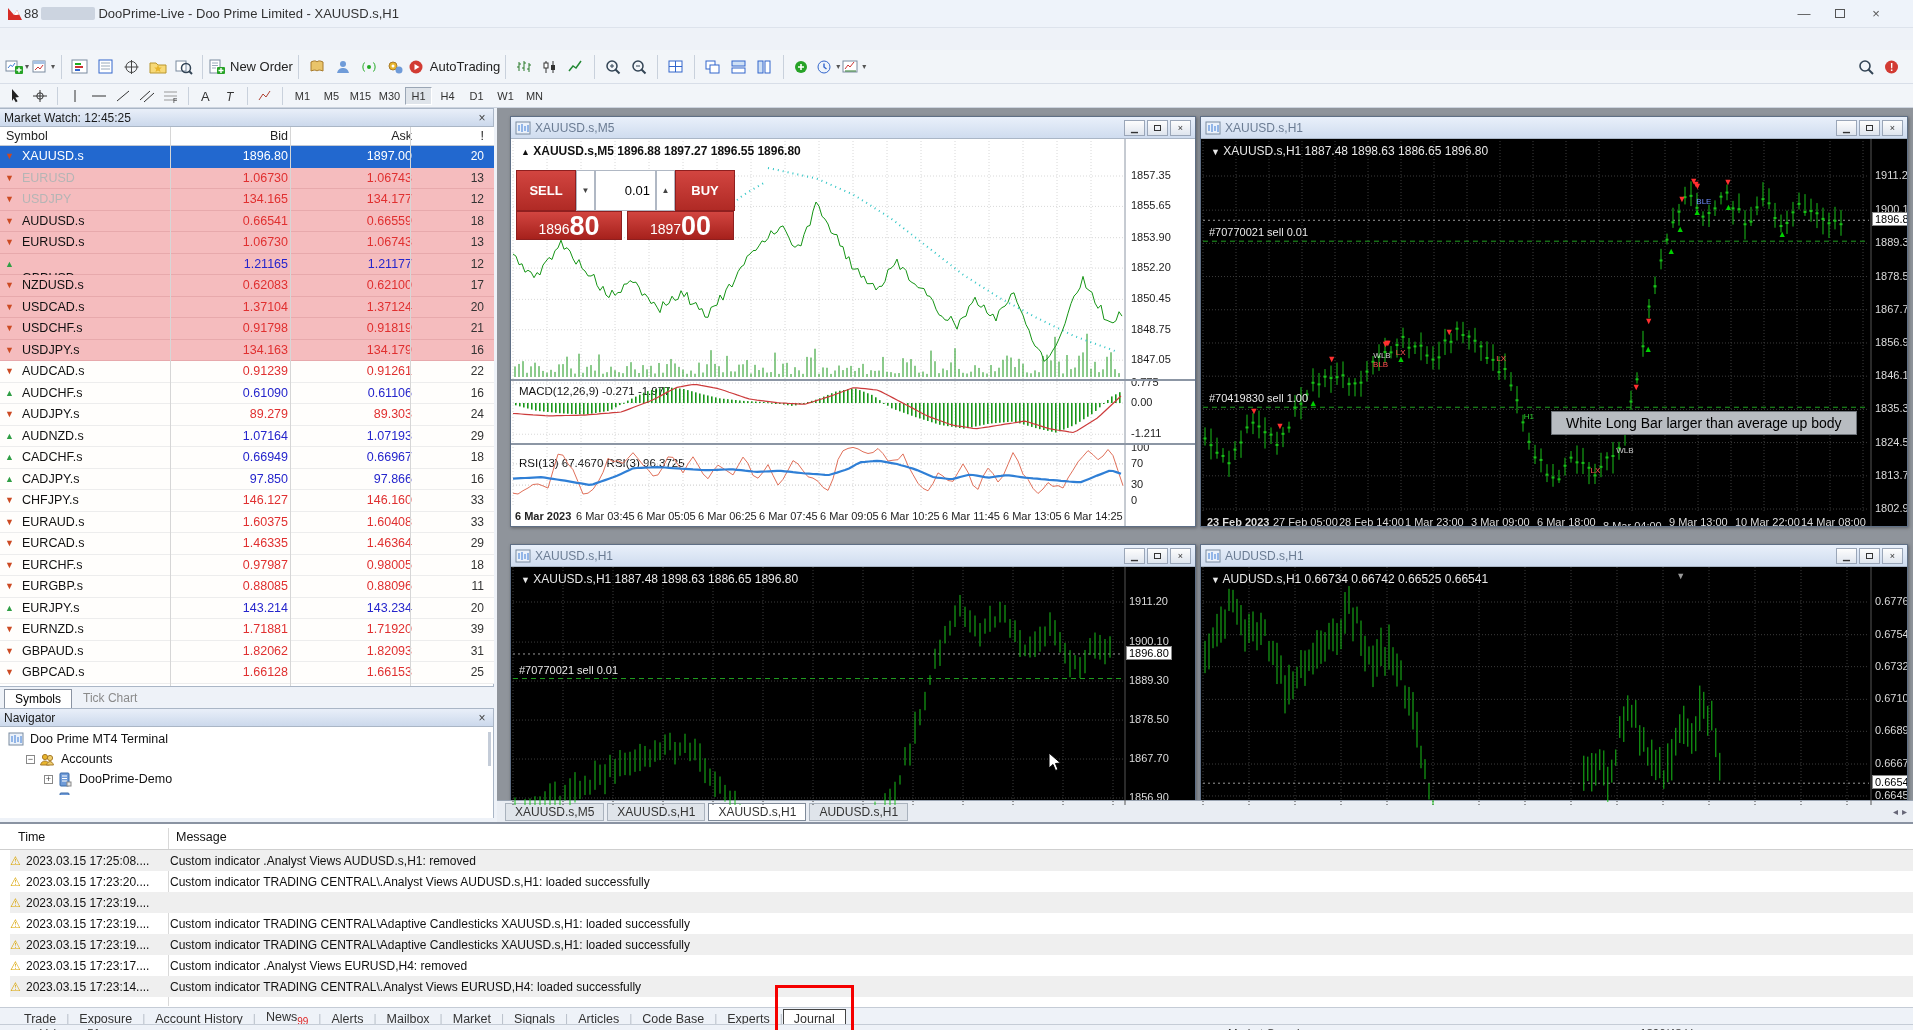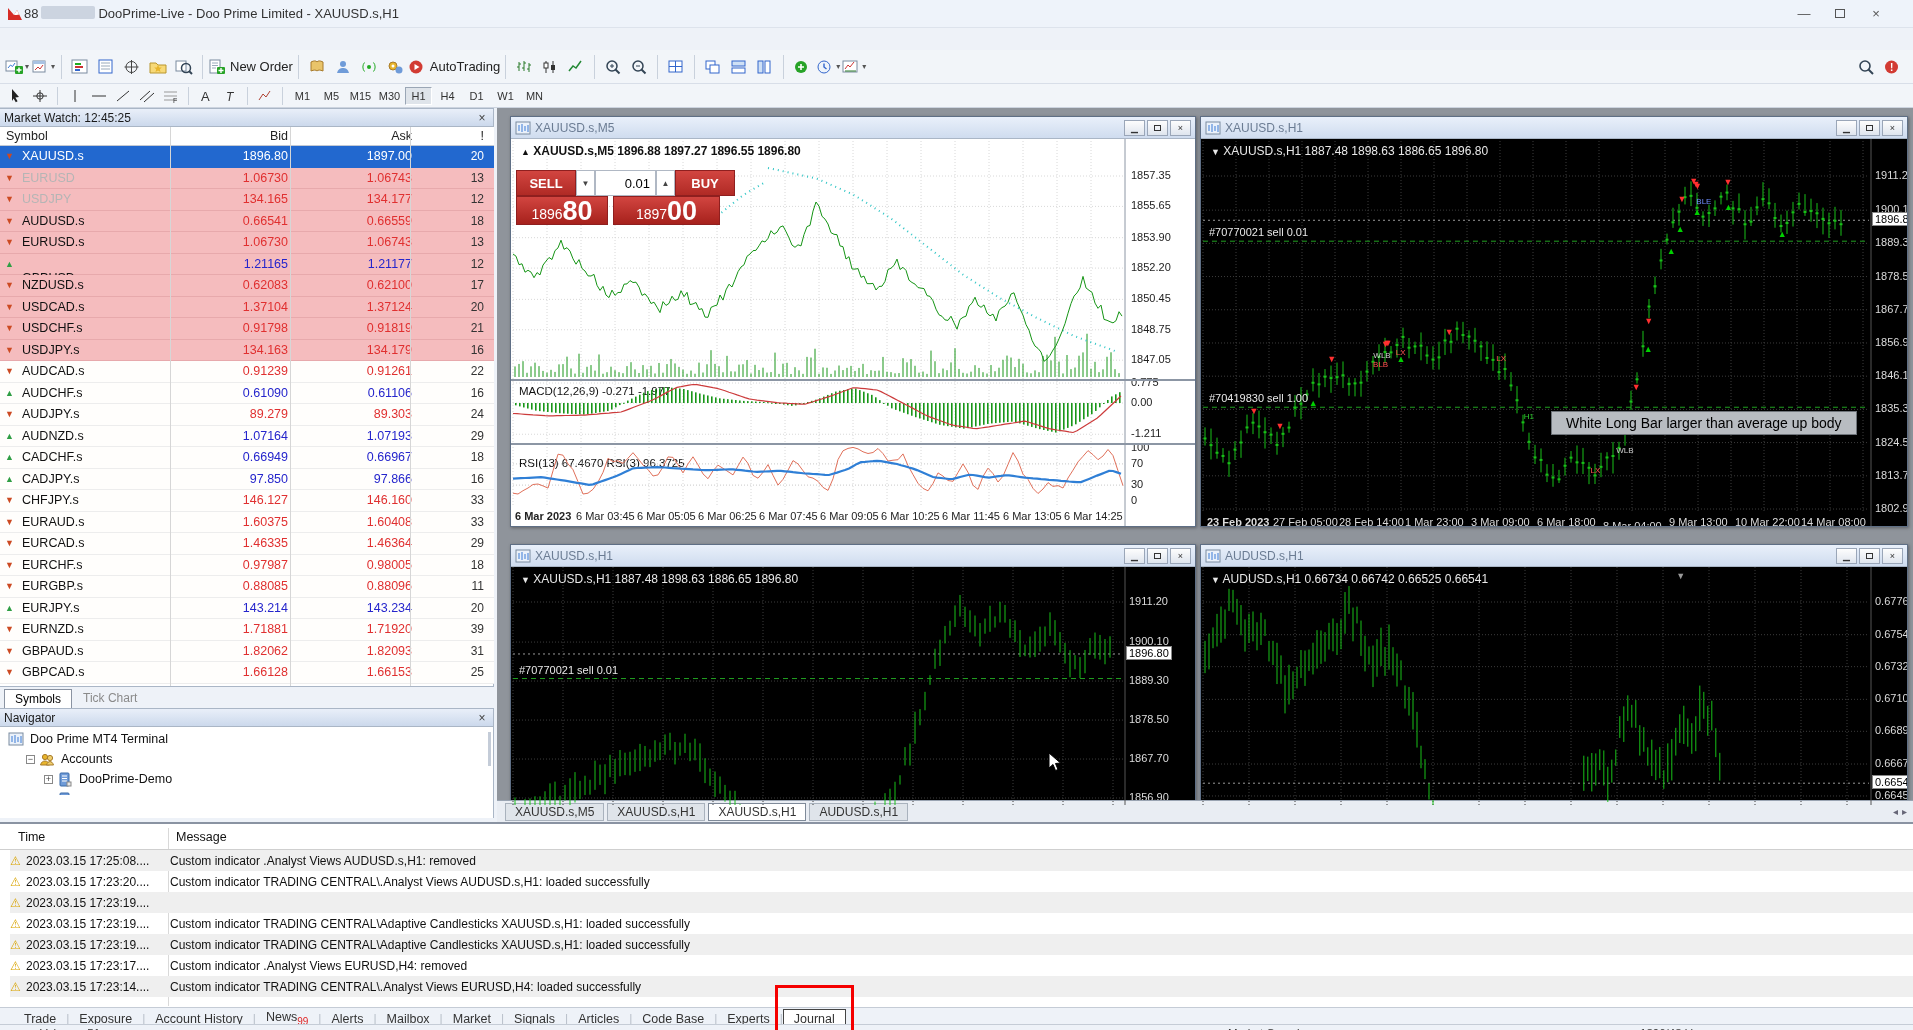--- a/index.html
+++ b/index.html
@@ -1,21 +1,21 @@
 <!DOCTYPE html>
 <html><head>
 <meta charset="utf-8">
 <style>
   *{box-sizing:border-box;margin:0;padding:0;font-family:"Liberation Sans",sans-serif}
   html,body{background:#6d6d6d}
   #root{position:relative;width:1913px;height:1030px;overflow:hidden;background:#eef2f8;font-size:12px;color:#222}
   .abs{position:absolute}
   
   #titlebar{left:0;top:0;width:1913px;height:28px;background:#eef3fa;border-bottom:1px solid #dde3ec;display:flex;align-items:center;padding-left:6px}
-  #titlebar .ttext{color:#333;font-size:13px;display:flex;gap:3px}
+  #titlebar .ttext{color:#333;font-size:13px;display:flex;align-items:center;gap:3px}
   .blurbox{display:inline-block;width:54px;height:13px;background:#ccd4e0;border-radius:2px}
   .winbtn{width:34px;height:22px;top:2px;display:flex;align-items:center;justify-content:center;color:#555;font-size:13px}
   .maxglyph{width:10px;height:9px;border:1px solid #555}
   #menubar{left:0;top:28px;width:1913px;height:22px;display:flex;align-items:center;background:#eef2f8;border-bottom:1px solid #e2e7ef}
   .menu-item{padding:2px 11px;font-size:13px;color:#333}
   #toolbar1{left:0;top:50px;width:1913px;height:34px;background:#f2f5f9;border-bottom:1px solid #d8dee8;display:flex;align-items:center;padding-left:4px}
   #toolbar2{left:0;top:84px;width:1913px;height:24px;background:#f2f5f9;border-bottom:1px solid #cdd4df;display:flex;align-items:center;padding-left:4px}
   .tsep{width:1px;height:24px;background:#c9d1dc;margin:0 5px}
   .tsep2{width:1px;height:18px;background:#c9d1dc;margin:0 5px}
   .icnbtn{min-width:26px;height:28px;display:flex;align-items:center;justify-content:center;gap:2px;border-radius:2px}
@@ -61,21 +61,21 @@
   .cbody.dark{background:#000}
   .cbody.light{background:#fff}
   .cinfo{position:absolute;left:10px;top:5px;font-size:12px;font-weight:600;z-index:5}
   .tick{position:absolute;font-size:11px;white-space:nowrap}
   .axlab{position:absolute;font-size:11px;white-space:nowrap}
   .curbox{position:absolute;background:#fff;color:#000;border:1px solid #888;font-size:11px;padding:0 2px;z-index:6}
   .ordlab{position:absolute;font-size:11px;color:#e8e8e8;z-index:5}
   #tooltip{background:#b8bcc1;border:1px solid #6f747a;color:#000;font-size:14px;padding:3px 14px;white-space:nowrap;z-index:9}
   
   #oc{position:absolute;left:5px;top:31px;width:219px;z-index:8;font-family:"Liberation Sans",sans-serif}
-  .ocrow1{display:flex;height:26px}
+  .ocrow1{display:flex;height:41px}
   .ocbtn{background:linear-gradient(#d24540,#b02a25);color:#fff;font-weight:bold;font-size:13px;display:flex;align-items:center;justify-content:center;border:1px solid #8f1f1f}
   .occaret{width:19px;background:#fff;border:1px solid #b0b8c4;display:flex;align-items:center;justify-content:center;font-size:8px;color:#444}
   .oclot{width:61px;background:#fff;border:1px solid #b0b8c4;display:flex;align-items:center;justify-content:flex-end;padding-right:5px;font-size:13px;color:#000}
   .ocrow2{display:flex;height:29px;margin-top:0px}
   .ocbig{background:linear-gradient(#d24540,#a6211c);color:#fff;border:1px solid #8f1f1f;display:flex;align-items:flex-end;justify-content:center;padding-bottom:0px}
   .ocbig .small{font-size:14px;margin-bottom:2px}
   .ocbig .big{font-size:27px;font-weight:bold;line-height:26px}
   
   #charttabs{left:497px;top:800px;width:1416px;height:22px;background:#e9edf3;border-top:1px solid #9aa4b2;display:flex;align-items:center;padding-left:8px;gap:3px}
   .chtab{font-size:12px;color:#333;background:#dfe4ea;border:1px solid #a9b2bd;padding:1px 9px}
@@ -729,21 +729,21 @@
         <div class="cinfo" style="color:#111"><span style="font-size:9px">▲</span> <span>XAUUSD.s,M5  1896.88 1897.27 1896.55 1896.80</span></div>
         <div id="oc">
           <div class="ocrow1">
             <div class="ocbtn" style="width:60px">SELL</div>
             <div class="occaret">▼</div>
             <div class="oclot">0.01</div>
             <div class="occaret">▲</div>
             <div class="ocbtn" style="width:60px">BUY</div>
           </div>
           <div class="ocrow2">
-            <div class="ocbig" style="width:92px">
+            <div class="ocbig" style="width:106px">
                 <span class="small">1896</span>
                 <span class="big">80</span>
               </div>
             <div class="ocbig" style="width:107px;margin-left:5px">
                 <span class="small">1897</span>
                 <span class="big">00</span>
               </div>
           </div>
         </div>
       <svg width="686" height="389" style="position: absolute; left: 0px; top: 0px; z-index: 1;">

